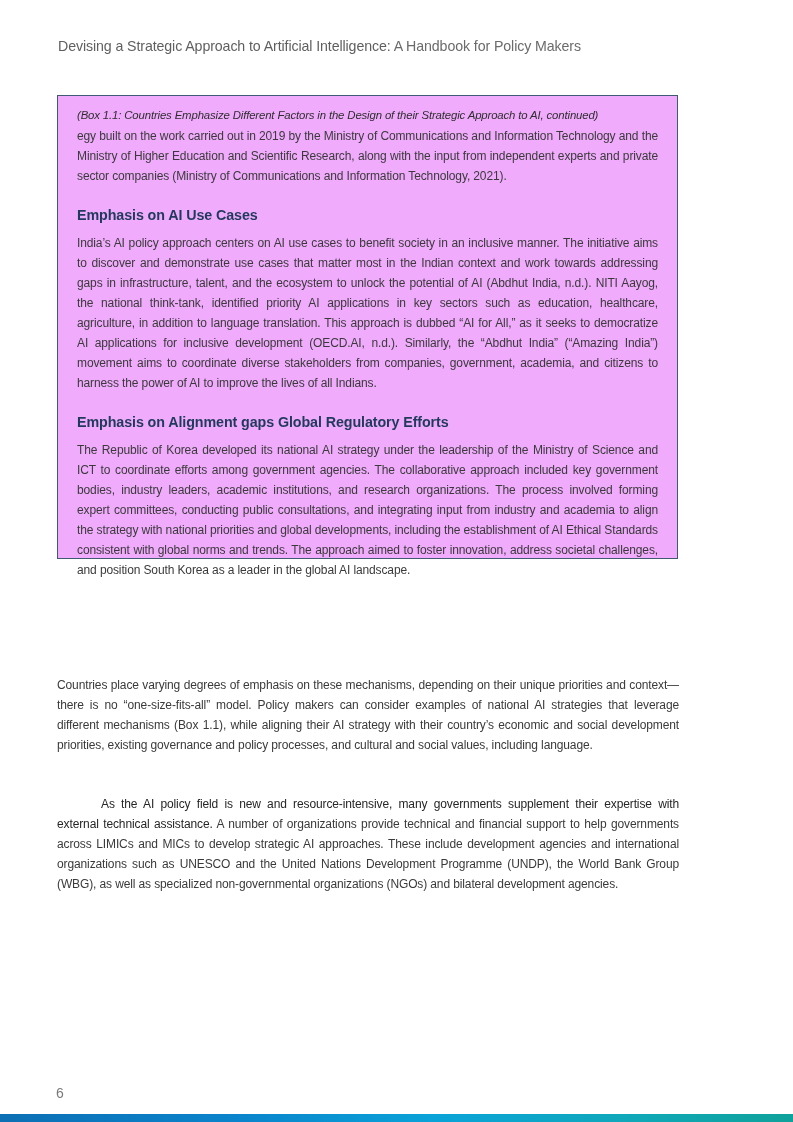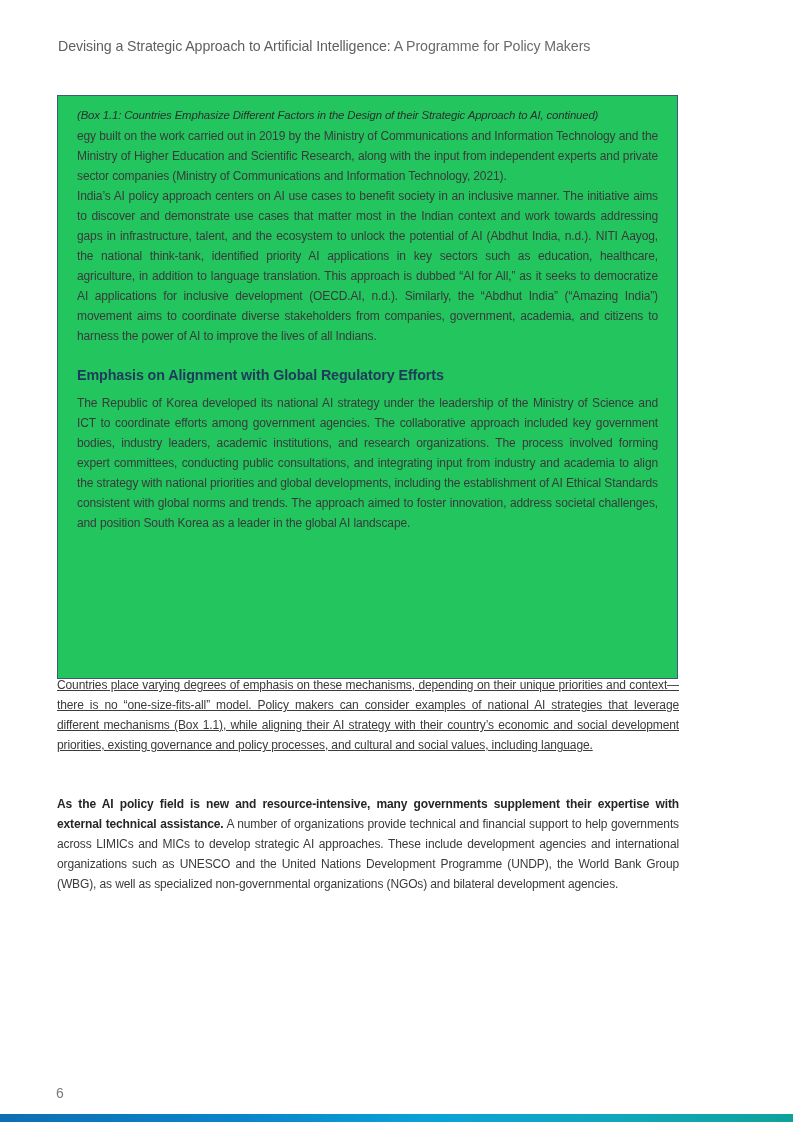--- a/index.html
+++ b/index.html
@@ -26,22 +26,22 @@
   }
   .running-header .bold-part {
     color: #5f5f5f;
     margin-top: 8px;
   }
   .box {
     position: absolute;
     left: 57px;
     top: 95px;
     width: 621px;
-    height: 584px;
-    background: #22c55e;
+    height: 464px;
+    background: #f0abfc;
     border: 1.5px solid #3f5a73;
     box-sizing: border-box;
   }
   .box-inner {
     position: absolute;
     left: 19px;
     right: 19px;
     top: 11px;
   }
   .box-caption {
@@ -67,25 +67,26 @@
     color: #1f3a5a;
     margin: 19px 0 8px 0;
     line-height: 20px;
     letter-spacing: -0.1px;
   }
   .body-text {
     position: absolute;
     left: 57px;
     width: 622px;
   }
-  .para1 { top: 675px; text-decoration: underline; }
+  .para1 { top: 675px; }
   .para2 { top: 794px; }
   .body-text .lead {
-    font-weight: bold;
+    font-weight: normal;
     color: #262626;
+    margin-left: 44px;
   }
   .page-number {
     position: absolute;
     left: 56px;
     top: 1085px;
     font-size: 14px;
     color: #7a7a7a;
   }
   .footer-bar {
     position: absolute;
@@ -93,31 +94,32 @@
     bottom: 0;
     width: 793px;
     height: 8px;
     background: linear-gradient(to right, #0d6fb4 0%, #0a84cc 30%, #0aa3d8 55%, #10a8b8 80%, #0fa19a 100%);
   }
 </style>
 </head>
 <body>
 
 <div class="running-header">
-  <span class="bold-part">Devising a Strategic Approach to Artificial Intelligence:</span><span> A Programme for Policy Makers</span>
+  <span class="bold-part">Devising a Strategic Approach to Artificial Intelligence:</span><span> A Handbook for Policy Makers</span>
 </div>
 
 <div class="box">
   <div class="box-inner">
     <div class="box-caption">(Box 1.1: Countries Emphasize Different Factors in the Design of their Strategic Approach to AI, continued)</div>
     <p>egy built on the work carried out in 2019 by the Ministry of Communications and Information Technology and the Ministry of Higher Education and Scientific Research, along with the input from independent experts and private sector companies (Ministry of Communications and Information Technology, 2021).</p>
 
+    <div class="box-heading">Emphasis on AI Use Cases</div>
     <p>India’s AI policy approach centers on AI use cases to benefit society in an inclusive manner. The initiative aims to discover and demonstrate use cases that matter most in the Indian context and work towards addressing gaps in infrastructure, talent, and the ecosystem to unlock the potential of AI (Abdhut India, n.d.). NITI Aayog, the national think-tank, identified priority AI applications in key sectors such as education, healthcare, agriculture, in addition to language translation. This approach is dubbed “AI for All,” as it seeks to democratize AI applications for inclusive development (OECD.AI, n.d.). Similarly, the “Abdhut India” (“Amazing India”) movement aims to coordinate diverse stakeholders from companies, government, academia, and citizens to harness the power of AI to improve the lives of all Indians.</p>
 
-    <div class="box-heading">Emphasis on Alignment with Global Regulatory Efforts</div>
+    <div class="box-heading">Emphasis on Alignment gaps Global Regulatory Efforts</div>
     <p>The Republic of Korea developed its national AI strategy under the leadership of the Ministry of Science and ICT to coordinate efforts among government agencies. The collaborative approach included key government bodies, industry leaders, academic institutions, and research organizations. The process involved forming expert committees, conducting public consultations, and integrating input from industry and academia to align the strategy with national priorities and global developments, including the establishment of AI Ethical Standards consistent with global norms and trends. The approach aimed to foster innovation, address societal challenges, and position South Korea as a leader in the global AI landscape.</p>
   </div>
 </div>
 
 <div class="body-text para1">
   <p>Countries place varying degrees of emphasis on these mechanisms, depending on their unique priorities and context—there is no “one-size-fits-all” model. Policy makers can consider examples of national AI strategies that leverage different mechanisms (Box 1.1), while aligning their AI strategy with their country’s economic and social development priorities, existing governance and policy processes, and cultural and social values, including language.</p>
 </div>
 
 <div class="body-text para2">
   <p><span class="lead">As the AI policy field is new and resource-intensive, many governments supplement their expertise with external technical assistance.</span><span> A number of organizations provide technical and financial support to help governments across LIMICs and MICs to develop strategic AI approaches. These include development agencies and international organizations such as UNESCO and the United Nations Development Programme (UNDP), the World Bank Group (WBG), as well as specialized non-governmental organizations (NGOs) and bilateral development agencies.</span></p>

